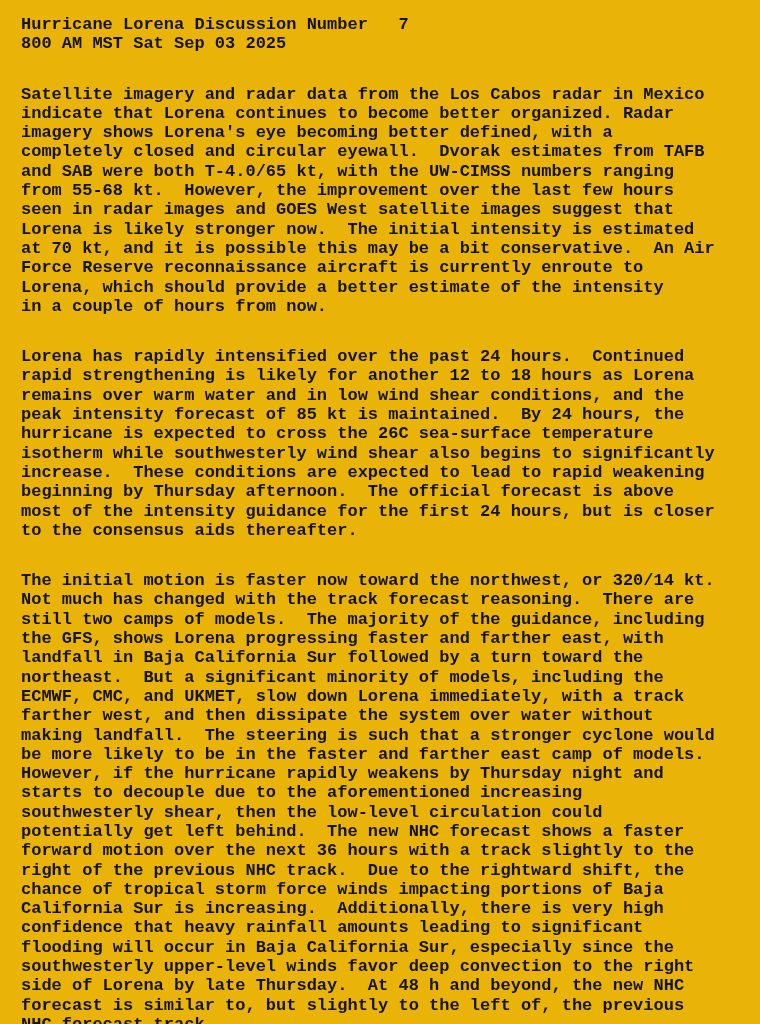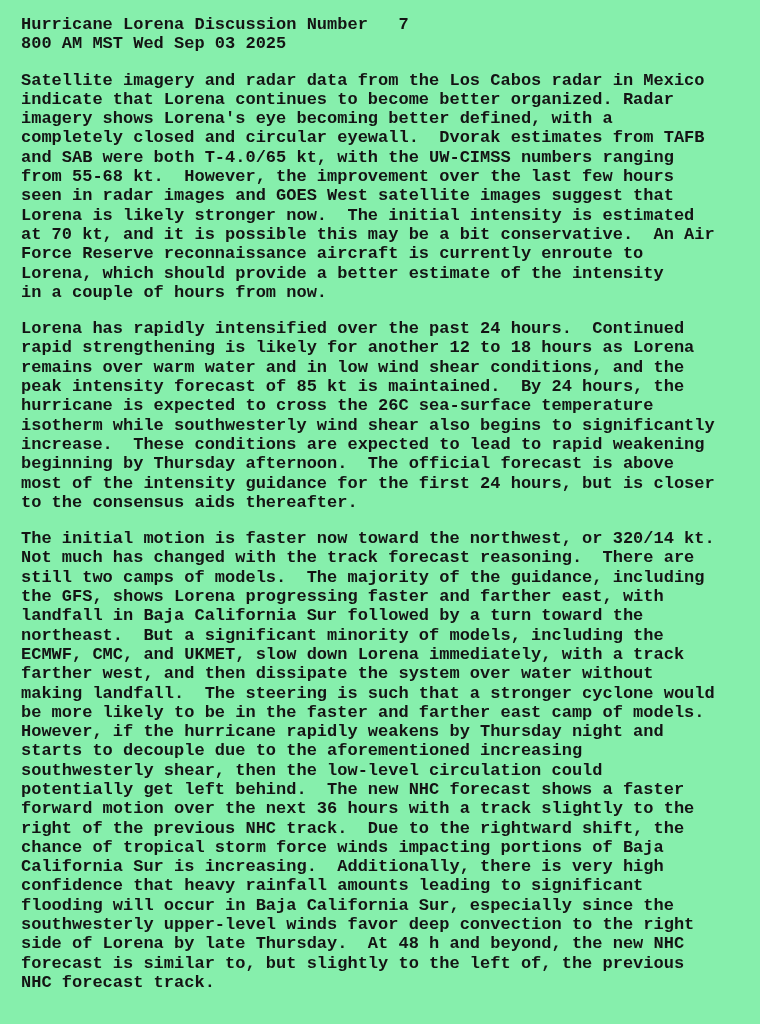--- a/index.html
+++ b/index.html
@@ -6,43 +6,43 @@
     margin: 0;
     padding: 0;
     background: #fbfbfb;
   }
   .page {
     position: relative;
     width: 760px;
     height: 1024px;
     box-sizing: border-box;
     padding: 15px 10px 0 21px;
-    background: #86efac;
+    background: #eab308;
     overflow: hidden;
   }
   .doc-text {
     margin: 0;
     font-family: "Liberation Mono", "DejaVu Sans Mono", monospace;
     font-size: 17px;
     line-height: 19.3px;
     font-weight: 700;
     color: #141414;
     white-space: pre;
     letter-spacing: 0;
   }
   .para {
-    margin-top: 17px;
+    margin-top: 31px;
   }
 </style>
 </head>
 <body>
 
 <div class="page">
   <pre class="doc-text">Hurricane Lorena Discussion Number   7</pre>
-  <pre class="doc-text">800 AM MST Wed Sep 03 2025</pre>
+  <pre class="doc-text">800 AM MST Sat Sep 03 2025</pre>
 
   <pre class="doc-text para">Satellite imagery and radar data from the Los Cabos radar in Mexico
 indicate that Lorena continues to become better organized. Radar
 imagery shows Lorena's eye becoming better defined, with a
 completely closed and circular eyewall.  Dvorak estimates from TAFB
 and SAB were both T-4.0/65 kt, with the UW-CIMSS numbers ranging
 from 55-68 kt.  However, the improvement over the last few hours
 seen in radar images and GOES West satellite images suggest that
 Lorena is likely stronger now.  The initial intensity is estimated
 at 70 kt, and it is possible this may be a bit conservative.  An Air

